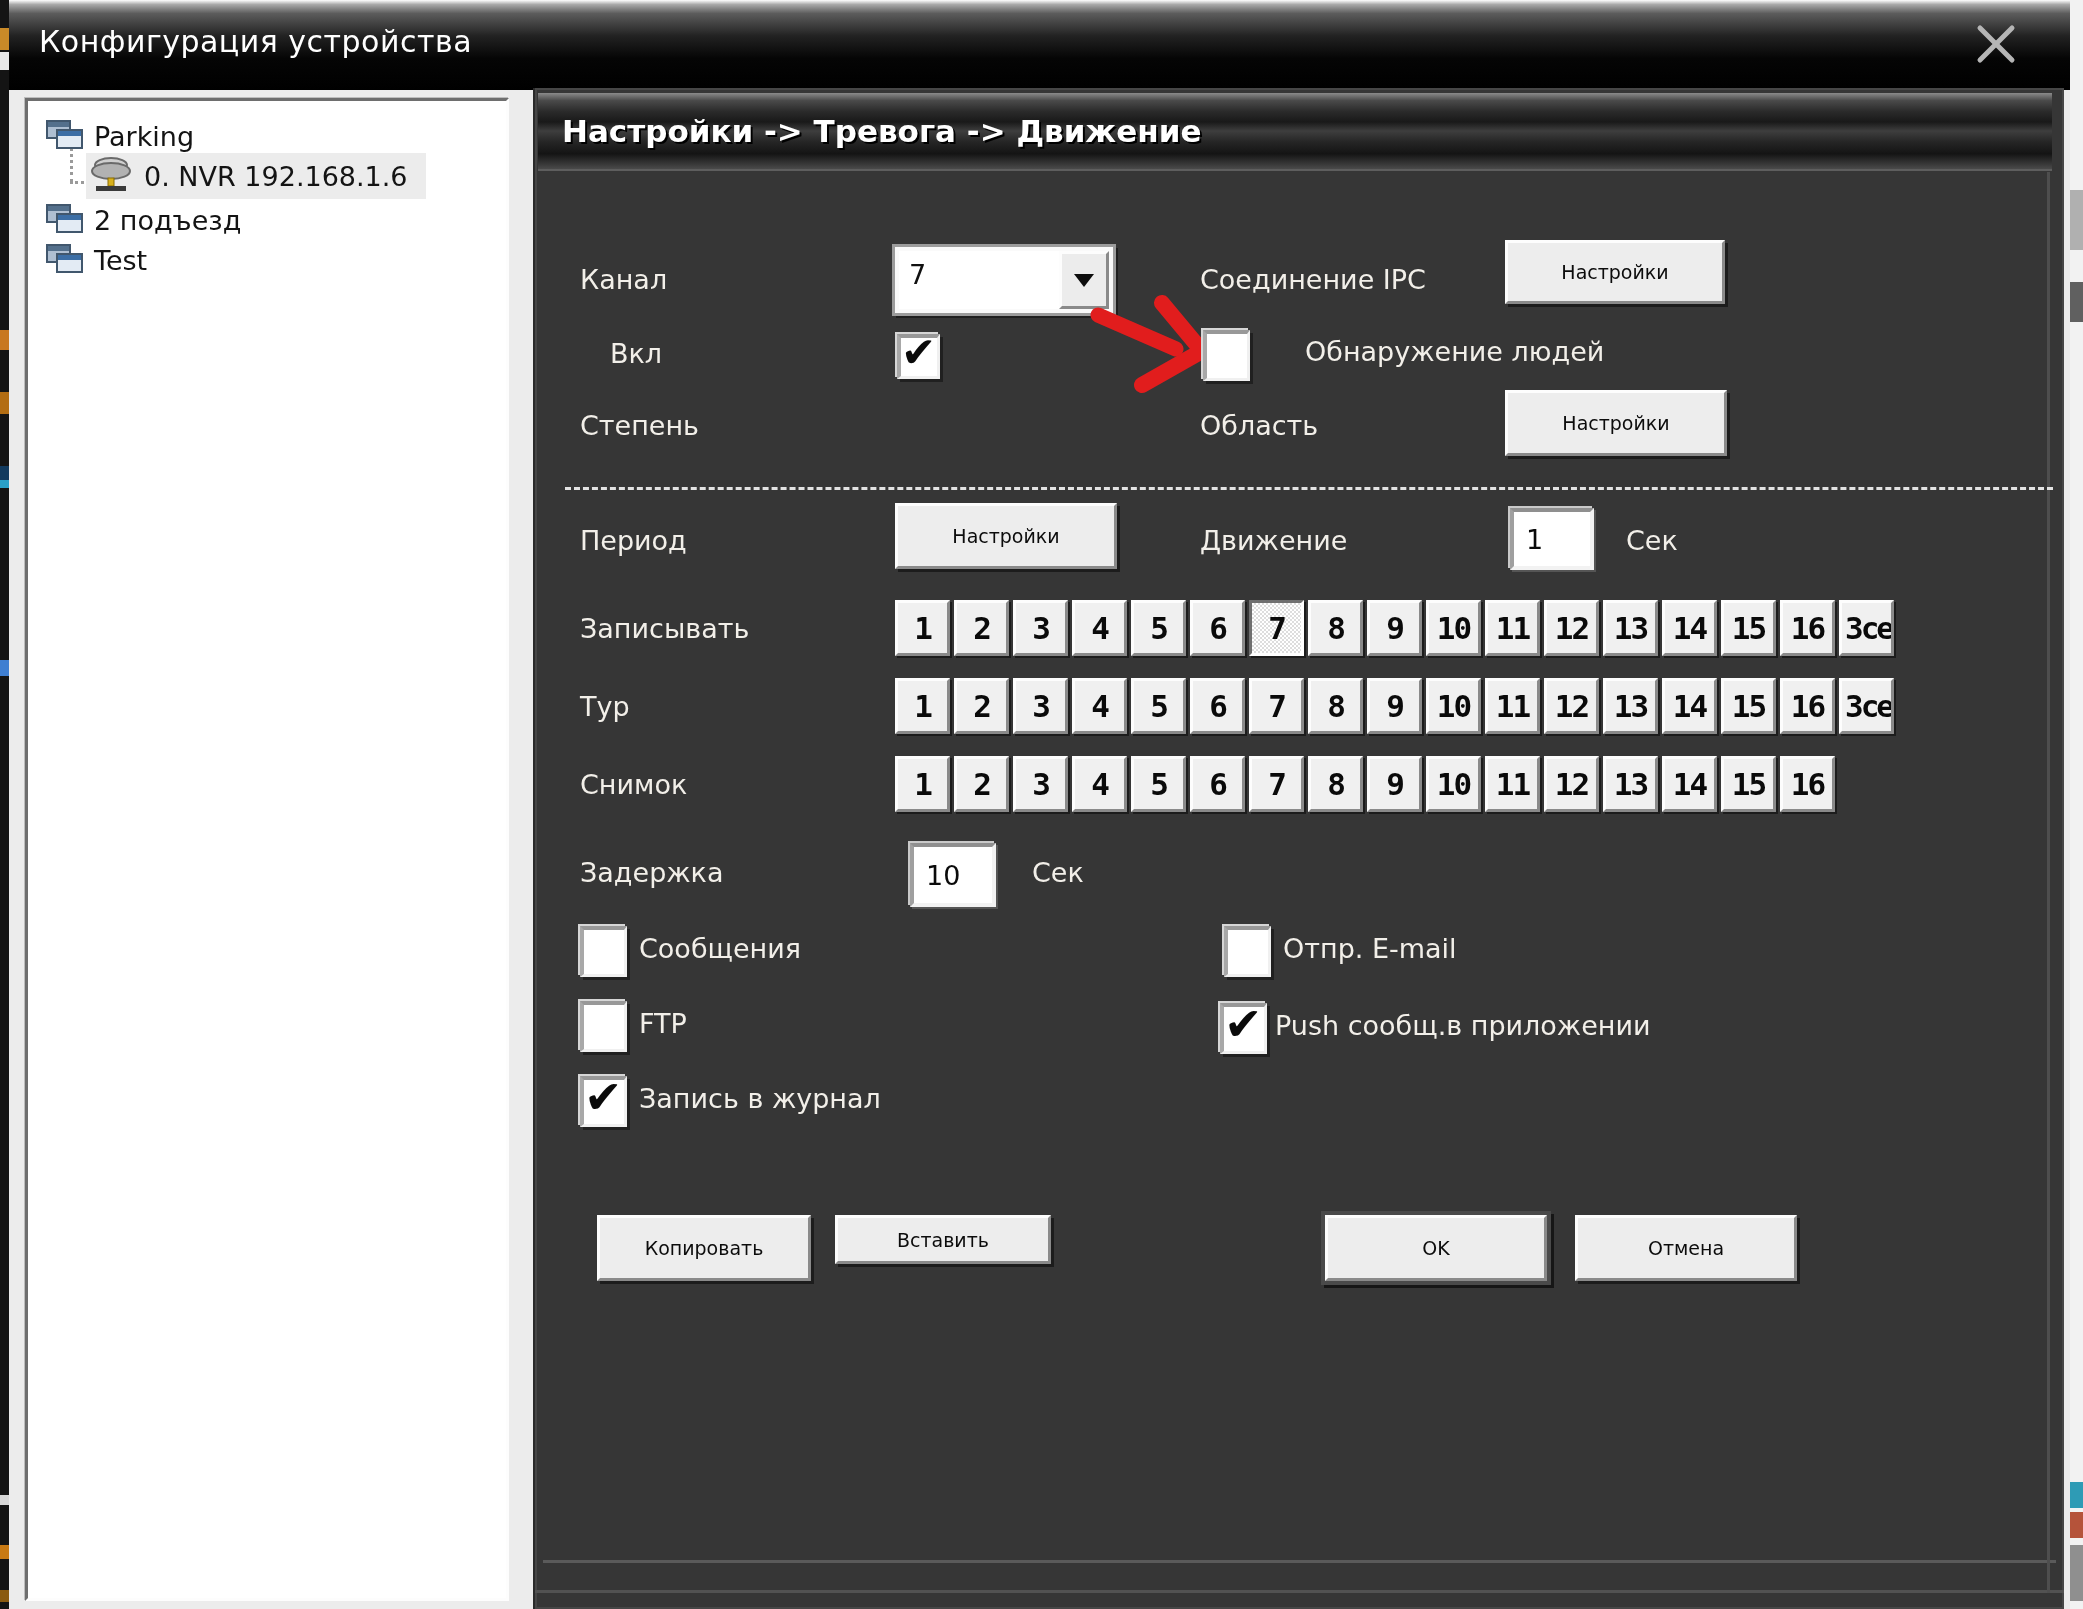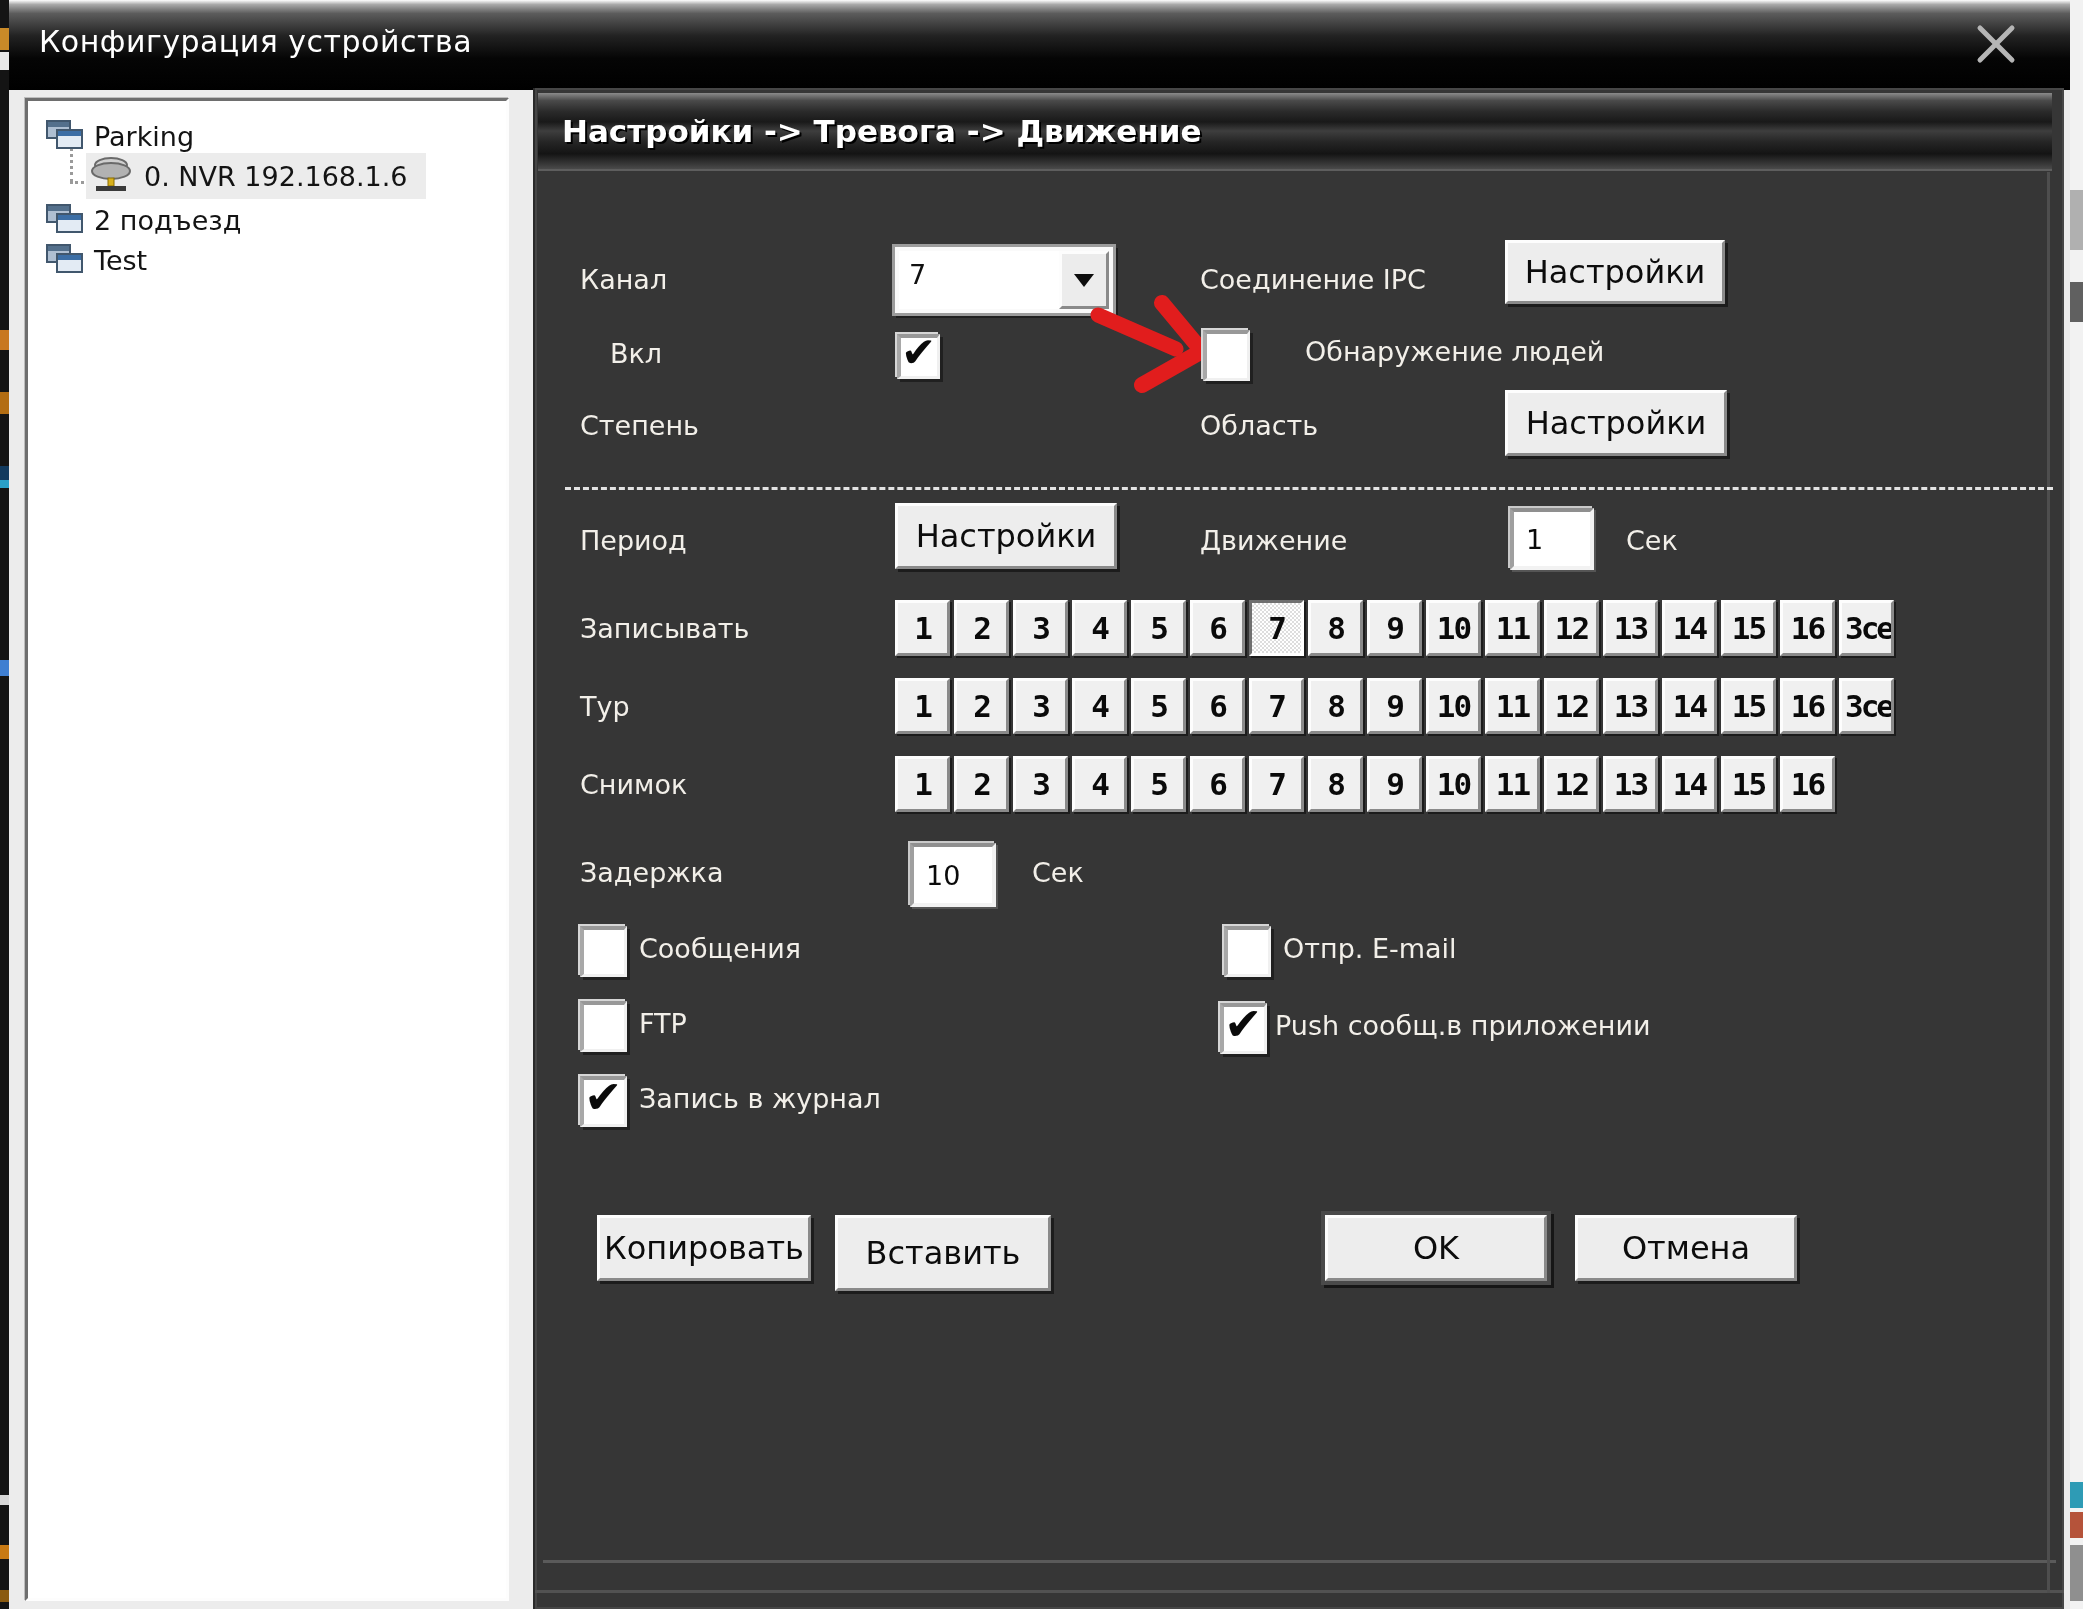--- a/index.html
+++ b/index.html
@@ -53,21 +53,21 @@
     box-shadow:0 0 0 3px #9c9c9c,3px 3px 0 2px #1f1f1f;cursor:pointer;}
   .combo-text{position:absolute;left:10px;top:8px;font-size:27px;color:#101010;white-space:nowrap;}
   .combo-btn{position:absolute;right:0;top:0;bottom:0;width:44px;background:#ececec;
     border-top:3px solid #fdfdfd;border-left:3px solid #fdfdfd;
     border-right:3px solid #8a8a8a;border-bottom:3px solid #8a8a8a;}
   .combo-arrow{position:absolute;left:50%;top:50%;margin-left:-10px;margin-top:-6px;width:0;height:0;
     border-left:10px solid transparent;border-right:10px solid transparent;border-top:13px solid #0d0d0d;}
 
   
   .pbtn{position:absolute;background:#ededed;color:#0c0c0c;font-family:"DejaVu Sans",sans-serif;
-    font-size:32px;text-align:center;cursor:pointer;padding:0;
+    font-size:19px;text-align:center;cursor:pointer;padding:0;
     border-top:3px solid #fdfdfd;border-left:3px solid #fdfdfd;
     border-right:3px solid #8a8a8a;border-bottom:3px solid #8a8a8a;
     box-shadow:3px 3px 0 #1c1c1c;}
   .pbtn.default{box-shadow:0 0 0 4px #4a4a4a,3px 3px 0 4px #161616;}
 
   
   .strip{position:absolute;display:flex;gap:4px;}
   .nbtn{width:55px;height:56px;flex:0 0 auto;background:#f0f0f0;color:#0a0a0a;
     font-family:"DejaVu Sans Mono",monospace;font-weight:bold;font-size:31px;letter-spacing:-2px;
     text-align:center;padding:0;cursor:pointer;overflow:hidden;
@@ -315,18 +315,18 @@
       <span class="cb" style="left:45px;top:913px;"></span>
       <span class="plabel" style="left:104px;top:920px;">FTP</span>
 
       <span class="cb on" style="left:685px;top:915px;"></span>
       <span class="plabel" style="left:740px;top:922px;">Push сообщ.в приложении</span>
 
       <span class="cb on" style="left:45px;top:988px;"></span>
       <span class="plabel" style="left:104px;top:995px;">Запись в журнал</span>
 
       <button class="pbtn" style="left:62px;top:1127px;width:214px;height:66px;">Копировать</button>
-      <button class="pbtn" style="left:300px;top:1127px;width:216px;height:76px;">Вставить</button>
+      <button class="pbtn" style="left:300px;top:1127px;width:216px;height:49px;">Вставить</button>
       <button class="pbtn default" style="left:790px;top:1127px;width:222px;height:66px;">OK</button>
       <button class="pbtn" style="left:1040px;top:1127px;width:222px;height:66px;">Отмена</button>
     </div>
   </div>
 </div>
 
 </body></html>

